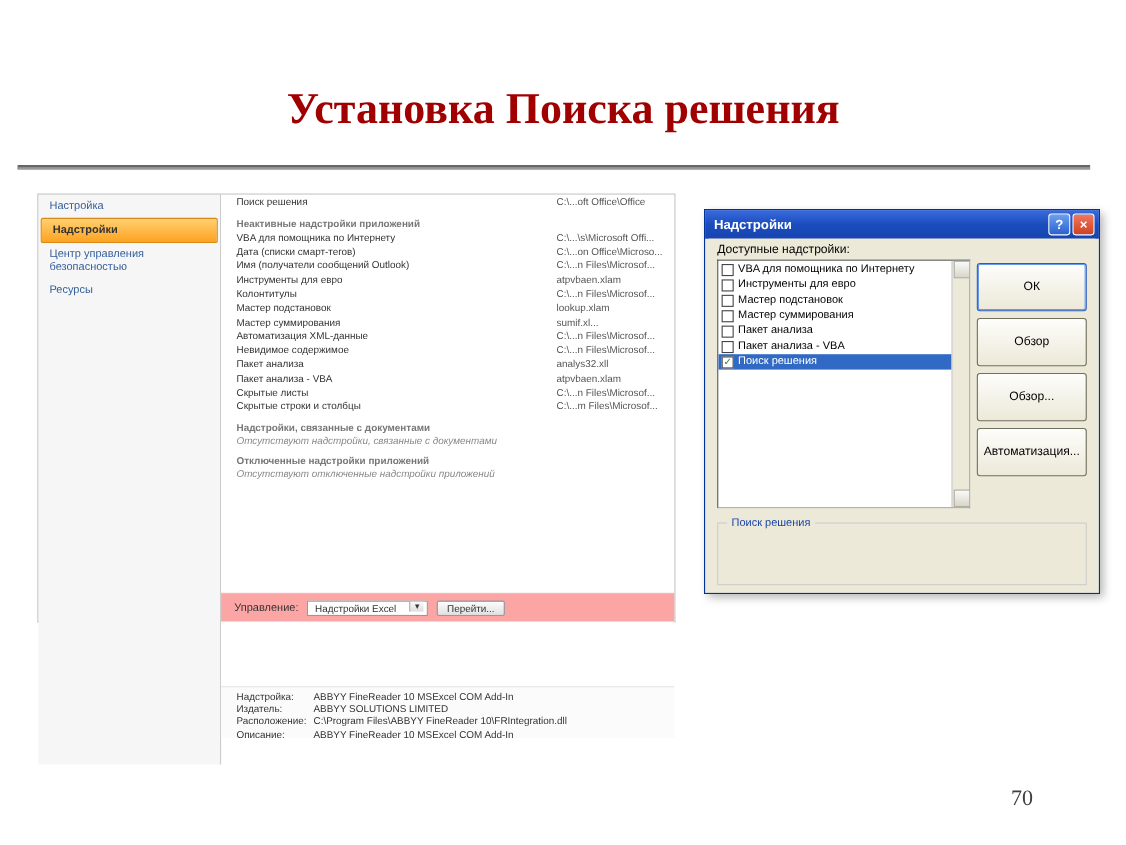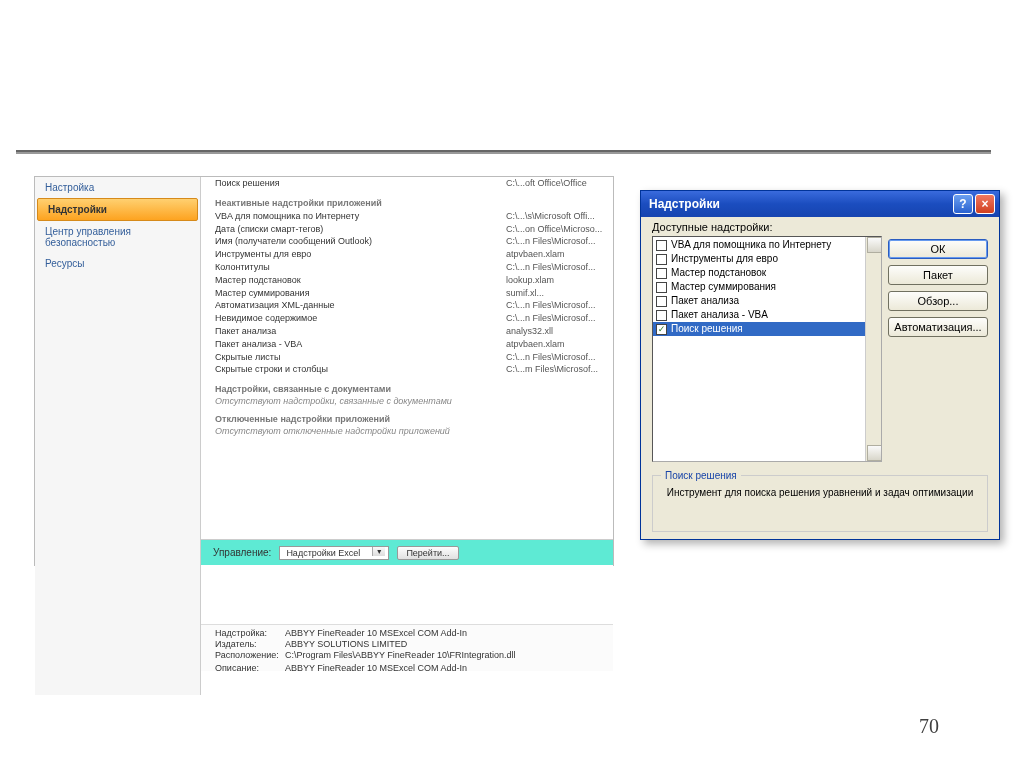--- a/index.html
+++ b/index.html
@@ -21,21 +21,21 @@
 .office-main { position: absolute; left: 166px; top: 0; right: 0; height: 448px; overflow: hidden; padding: 0 7px 7px 14px; background: #fff; border-bottom: 1px solid #ddd; }
 .main-row { display: flex; justify-content: space-between; padding: 1px 0; font-size: 9px; color: #333; line-height: 1.2; }
 .main-row .col2 { color: #555; text-align: left; width: 100px; overflow: hidden; white-space: nowrap; }
 .group-hdr { color: #777; font-weight: bold; font-size: 9px; margin-top: 8px; margin-bottom: 2px; }
 .group-note { color: #888; font-style: italic; font-size: 9px; margin-bottom: 3px; }
 
 .office-detail { position: absolute; left: 166px; right: 0; top: 448px; height: 46px; background: #fbfbfb; padding: 3px 14px; font-size: 9px; color: #333; }
 .detail-row { display: flex; margin-bottom: 1px; }
 .detail-label { width: 70px; color: #333; }
 
-.office-footer { position: absolute; left: 166px; right: 0; bottom: 0; height: 26px; background: #5eead4; border-top: 1px solid #ccc; display: flex; align-items: center; padding: 0 12px; font-size: 10px; gap: 8px; }
+.office-footer { position: absolute; left: 166px; right: 0; bottom: 0; height: 26px; background: #fca5a5; border-top: 1px solid #ccc; display: flex; align-items: center; padding: 0 12px; font-size: 10px; gap: 8px; }
 .combo { border: 1px solid #999; background: #fff; padding: 1px 18px 1px 6px; position: relative; font-size: 9px; width: 110px; }
 .combo::after { content: "▾"; position: absolute; right: 3px; top: 0; font-size: 8px; color: #333; background: linear-gradient(#f9f9f9,#ddd); border-left: 1px solid #aaa; width: 12px; text-align: center; }
 .btn2007 { border: 1px solid #999; background: linear-gradient(#fdfdfd,#e0e0e0); padding: 1px 8px; border-radius: 2px; font-size: 9px; cursor: default; }
 
 
 .xp-shadow { position: absolute; left: 640px; top: 190px; width: 360px; height: 350px; box-shadow: 4px 4px 8px rgba(0,0,0,0.3); }
 .xp { position: absolute; left: 0; top: 0; width: 360px; height: 350px; border: 1px solid #003399; background: #ece9d8; font-size: 11px; color: #000; }
 .xp-title { height: 26px; background: linear-gradient(#3a6bdd, #1b4dbf 50%, #1644b0); color: #fff; display: flex; align-items: center; padding: 0 4px 0 8px; font-weight: bold; font-size: 12px; font-family: Tahoma, sans-serif; }
 .xp-title .spacer { flex: 1; }
 .xp-title .tbtn { width: 20px; height: 20px; border: 1px solid #fff; border-radius: 3px; margin-left: 2px; display: flex; align-items: center; justify-content: center; font-size: 12px; font-weight: bold; }
@@ -49,31 +49,32 @@
 .xp-list-inner { padding: 1px 0; }
 .xp-item { display: flex; align-items: center; font-size: 10px; padding: 0 3px; height: 14px; line-height: 14px; }
 .xp-item.sel { background: #316ac5; color: #fff; }
 .xp-check { width: 11px; height: 11px; border: 1px solid #444; background: #fff; margin-right: 4px; display: inline-flex; align-items: center; justify-content: center; font-size: 9px; color: #2a7a2a; }
 .xp-item.sel .xp-check { background: #fff; }
 .xp-sb { position: absolute; right: 0; top: 0; bottom: 0; width: 16px; background: #ece9d8; border-left: 1px solid #ccc; }
 .xp-sb::before, .xp-sb::after { content: ""; position: absolute; left: 1px; width: 14px; height: 14px; background: linear-gradient(#fafafa,#d8d6ca); border: 1px solid #b0aea0; }
 .xp-sb::before { top: 0; } .xp-sb::after { bottom: 0; }
 
 .xp-right { position: absolute; right: 8px; top: 22px; width: 100px; display: flex; flex-direction: column; gap: 6px; }
-.xp-btn { border: 1px solid #707060; border-radius: 3px; background: linear-gradient(#fdfdfb,#ece9d8); text-align: center; padding: 3px 4px; font-size: 11px; font-family: Tahoma, sans-serif; cursor: default; }
+.xp-btn { border: 1px solid #707060; border-radius: 3px; background: linear-gradient(#fdfdfb,#ece9d8); text-align: center; padding: 15px 4px; font-size: 11px; font-family: Tahoma, sans-serif; cursor: default; }
 .xp-btn.focus { border: 1px solid #2a5cc0; box-shadow: 0 0 0 1px #6599ee inset; }
 
 .xp-footer { position: absolute; left: 8px; right: 8px; top: 258px; bottom: 4px; border: 1px solid #ccc; background: #ece9d8; padding: 2px 8px 4px; font-size: 10px; }
 .xp-footer .fhdr { position: relative; top: -8px; background: #ece9d8; padding: 0 4px; color: #1844a8; font-size: 10px; display: inline-block; }
 .xp-footer .fdesc { text-align: center; margin-top: -2px; line-height: 1.25; }
 </style>
 </head>
 <body>
 <div class="slide">
 
+<div class="title">Установка Поиска решения</div>
 <div class="hrule"></div>
 <div class="page-num">70</div>
 
 <div class="office">
   <div class="office-side">
     <div class="side-item">Настройка</div>
     <div class="side-item active">Надстройки</div>
     <div class="side-item">Центр управления безопасностью</div>
     <div class="side-item">Ресурсы</div>
   </div>
@@ -205,25 +206,24 @@
           <div class="xp-item sel">
                   <span class="xp-check">✓</span>
                   <span>Поиск решения</span>
                 </div>
         </div>
         <div class="xp-sb"></div>
       </div>
     </div>
     <div class="xp-right">
       <div class="xp-btn focus">ОК</div>
-      <div class="xp-btn">Пакет</div>
+      <div class="xp-btn">Обзор</div>
       <div class="xp-btn">Обзор...</div>
       <div class="xp-btn">Автоматизация...</div>
     </div>
     <div class="xp-footer">
       <span class="fhdr">Поиск решения</span>
-      <div class="fdesc">Инструмент для поиска решения уравнений и задач оптимизации</div>
     </div>
   </div>
 </div>
 </div>
 
 </div>
 
 </body></html>

